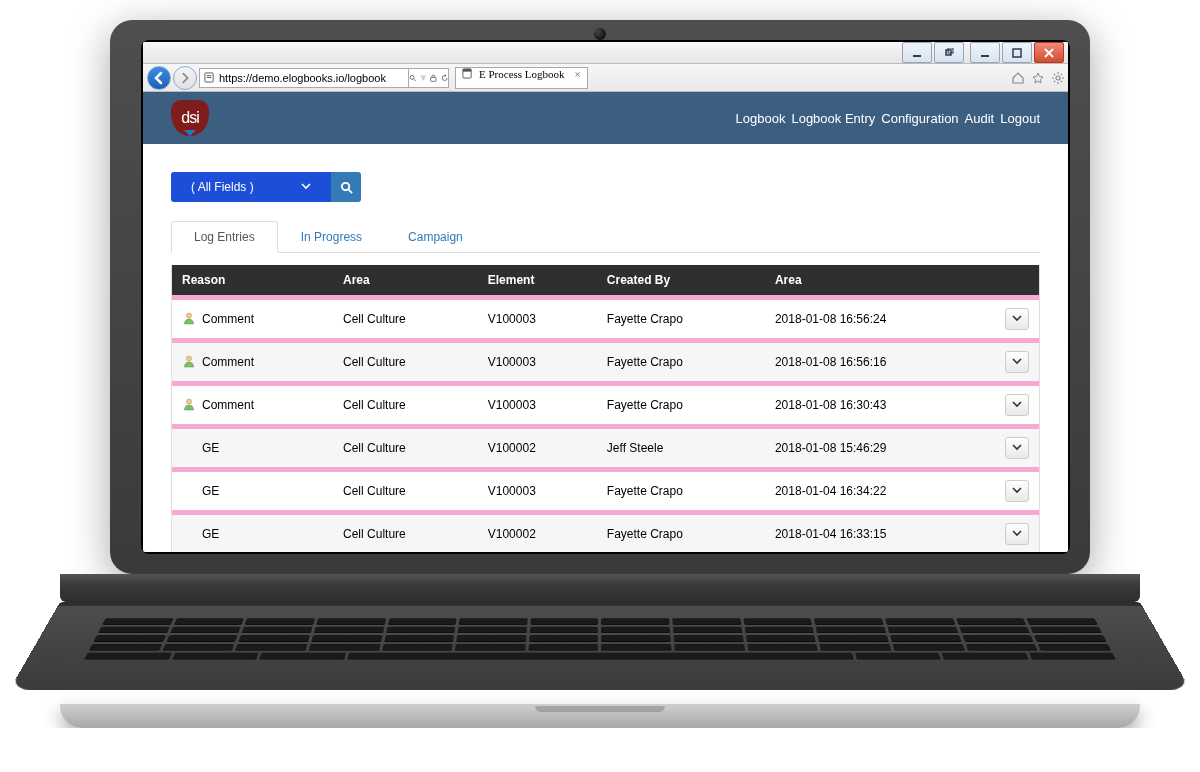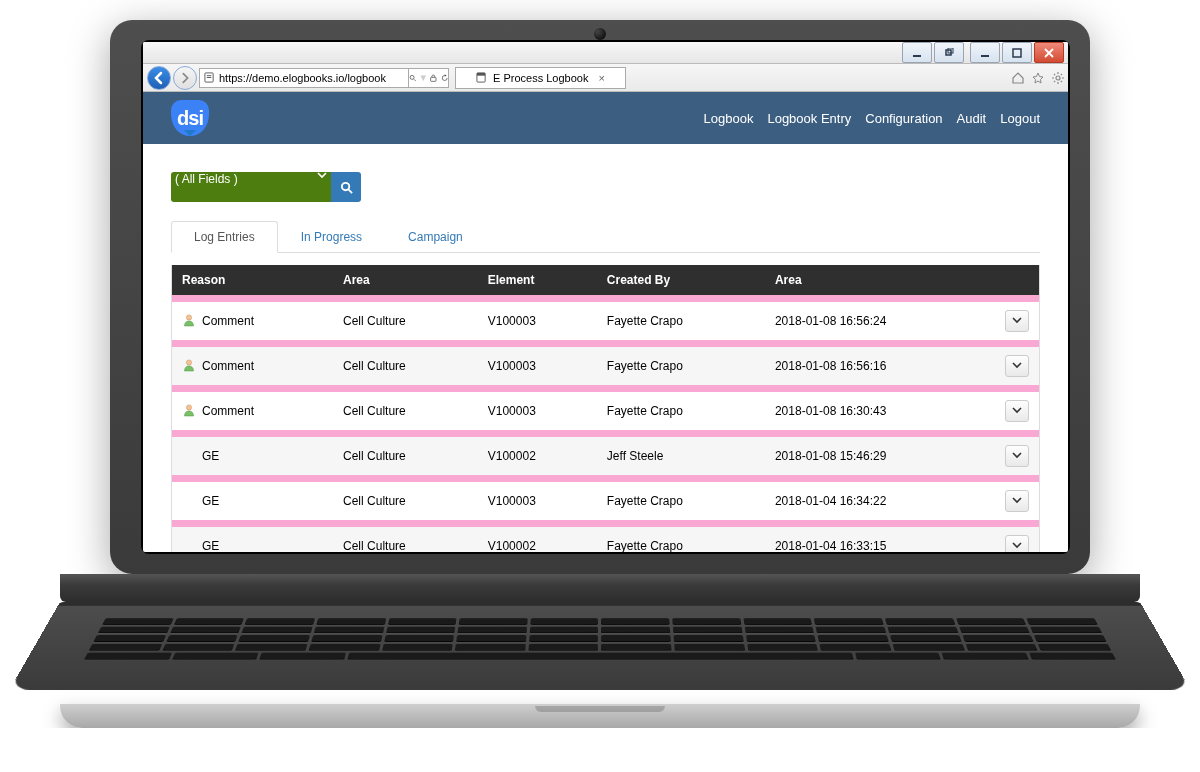--- a/index.html
+++ b/index.html
@@ -83,59 +83,59 @@
     display:flex; align-items:center; padding:0 4px;
     overflow:hidden; white-space:nowrap;
   }
   .url-ctl {
     width:40px; height:20px; border:1px solid #aaa; border-left:none;
     background:#fff; display:flex; align-items:center; justify-content:center;
     gap:4px;
   }
   .tab-box {
     height:22px; border:1px solid #aaa; background:#fff;
-    display:flex; align-items:center; padding:0 20px;
+    display:flex; padding:0 6px;
     margin-left:6px;
-    max-width:180px; overflow:hidden;
+    max-width:180px; overflow:hidden;font-family:Liberation Serif, serif;
   }
   .tab-box .x { margin-left:10px; color:#666; }
   .addr-right { margin-left:auto; display:flex; gap:8px; color:#888; }
   .addr-right svg { width:12px; height:12px; fill:#888; }
   
   .app-header {
     background:#3c5e81;
     height:52px;
     display:flex;
     align-items:center;
     padding:0 28px;
     color:#fff;
   }
   .logo {
-    background:#3b82f6;
+    background:#7f1d1d;
     width:38px; height:36px;
     border-radius:10px 10px 18px 18px / 10px 10px 22px 22px;
     position:relative;
     display:flex; align-items:center; justify-content:center;
-    font-weight:bold; font-size:20px;
+    font-weight:normal; font-size:16px;
     letter-spacing:-1px;
   }
   .logo::after {
     content:''; position:absolute; bottom:-6px; left:50%; transform:translateX(-50%);
     border:6px solid transparent; border-top-color:#1f7ac8;
   }
-  .nav-menu { margin-left:auto; display:flex; gap:14px; font-size:13px; }
+  .nav-menu { margin-left:auto; display:flex; gap:6px; font-size:13px; }
   .nav-menu span { cursor:pointer; }
   
   .content { padding:28px 28px 0; }
   .search-row { display:flex; }
   .field-select {
-    background:#4d7c0f; color:#fff;
+    background:#1d4ed8; color:#fff;
     height:30px; width:160px;
-    display:flex; align-items:flex-start;
-    padding:0 4px; font-size:12px;
+    display:flex; align-items:center;
+    padding:0 20px; font-size:12px;
     border-radius:3px 0 0 3px;
     justify-content:space-between;
   }
   .search-input {
     flex:1; border:1px solid #ccc; border-left:none; height:30px;
     padding:0 10px; font-size:13px;
   }
   .search-btn {
     width:30px; height:30px; background:#337ab7;
     display:flex; align-items:center; justify-content:center;
@@ -150,21 +150,21 @@
     border:1px solid transparent; border-bottom:none;
     position:relative; top:1px;
   }
   .tab.active { color:#555; border-color:#ddd; background:#fff; border-bottom:1px solid #fff; border-radius:3px 3px 0 0;}
   .table-wrap { margin-top:12px; border:1px solid #ddd; border-top:none;}
   table { width:100%; border-collapse:collapse; font-size:12px; }
   thead th {
     background:#2f2f2f; color:#fff; text-align:left; font-weight:600;
     padding:8px 10px;
   }
-  tbody td { padding:8px 10px; border-top:7px solid #f9a8d4; }
+  tbody td { padding:8px 10px; border-top:5px solid #f9a8d4; }
   tbody tr:nth-child(even) td { background:#f6f6f6; }
   .reason-cell { display:flex; align-items:center; gap:6px; }
   .user-icon { width:14px; height:14px; }
   .rowbtn {
     width:24px; height:22px; border:1px solid #ccc; border-radius:3px;
     background:linear-gradient(#fefefe,#e9e9e9);
     display:flex; align-items:center; justify-content:center;
   }
   .rowbtn svg { width:10px; height:8px; }
   

